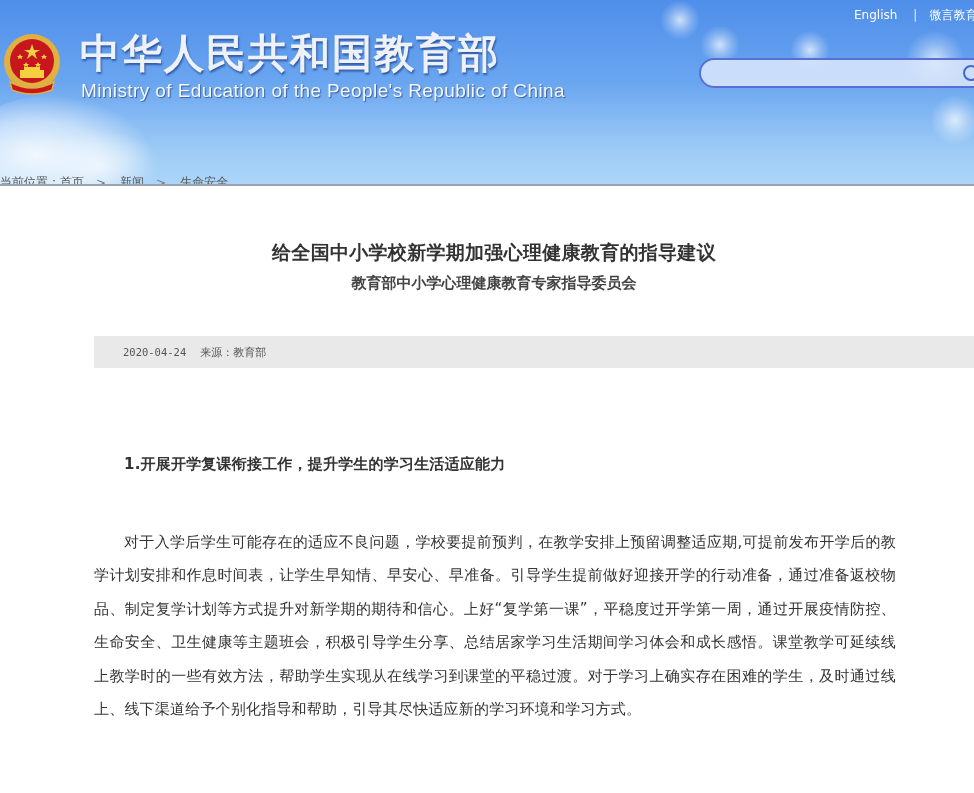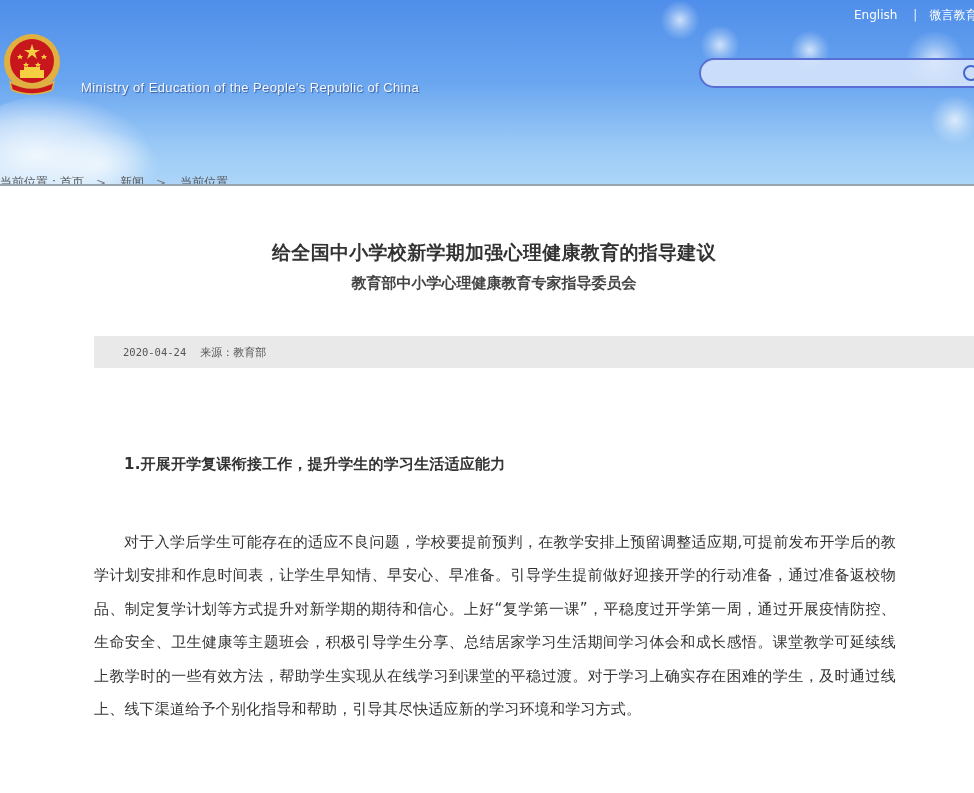--- a/index.html
+++ b/index.html
@@ -32,21 +32,21 @@
     }
     .site-title {
       position: absolute; left: 80px; top: 30px;
       font-family: "DejaVu Sans", sans-serif; font-weight: bold;
       font-size: 40px; letter-spacing: 2px; color: #eef2f8;
       text-shadow: 1px 2px 2px rgba(30,60,130,0.7);
       white-space: nowrap; line-height: 46px;
     }
     .site-subtitle {
       position: absolute; left: 81px; top: 80px;
-      font-family: "Liberation Sans", sans-serif; font-size: 13px;
+      font-family: "Liberation Sans", sans-serif; font-size: 19px;
       color: #f4f6fa; letter-spacing: 0.4px;
       text-shadow: 1px 1px 1px rgba(30,60,130,0.7);
       white-space: nowrap;
     }
     .top-links {
       position: absolute; left: 854px; top: 6px; height: 18px;
       display: flex; align-items: center; white-space: nowrap;
       font-size: 12px; color: #ffffff;
     }
     .top-links .sep { margin: 0 12px 0 16px; color: #e8eefb; }
@@ -113,40 +113,41 @@
       <polygon points="30,12 32,18 38,18 33,21 35,27 30,23 25,27 27,21 22,18 28,18" fill="#f5d040"></polygon>
       <polygon points="18,22 19,24 21,24 19.5,25.5 20,27.5 18,26 16,27.5 16.5,25.5 15,24 17,24" fill="#f5d040"></polygon>
       <polygon points="42,22 43,24 45,24 43.5,25.5 44,27.5 42,26 40,27.5 40.5,25.5 39,24 41,24" fill="#f5d040"></polygon>
       <polygon points="24,30 25,32 27,32 25.5,33.5 26,35.5 24,34 22,35.5 22.5,33.5 21,32 23,32" fill="#f5d040"></polygon>
       <polygon points="36,30 37,32 39,32 37.5,33.5 38,35.5 36,34 34,35.5 34.5,33.5 33,32 35,32" fill="#f5d040"></polygon>
       <rect x="18" y="38" width="24" height="8" fill="#f5d040"></rect>
       <rect x="22" y="35" width="16" height="3" fill="#f5d040"></rect>
       <path d="M8 50 Q30 62 52 50 L50 58 Q30 66 10 58 Z" fill="#c8161d" stroke="#e0b040" stroke-width="1.5"></path>
     </svg>
   </div>
+  <div class="site-title">中华人民共和国教育部</div>
   <div class="site-subtitle">Ministry of Education of the People's Republic of China</div>
 
   <div class="top-links">
     <a href="#">English</a>
     <span class="sep">|</span>
     <a href="#">微言教育</a>
   </div>
 
   <div class="search-box">
     <input type="text" placeholder="" style="">
     <span class="search-icon"></span>
   </div>
 
   <div class="breadcrumb">
     <span>当前位置：</span>
     <a href="#">首页</a>
     <span class="chev">&gt;</span>
     <a href="#">新闻</a>
     <span class="chev">&gt;</span>
-    <a href="#">当前位置</a>
+    <a href="#">生命安全</a>
   </div>
 </div>
 
 <h1 class="article-title">给全国中小学校新学期加强心理健康教育的指导建议</h1>
 <h2 class="article-subtitle">教育部中小学心理健康教育专家指导委员会</h2>
 
 <div class="meta-bar">
   <span class="date">2020-04-24</span>
   <span>来源：教育部</span>
 </div>

